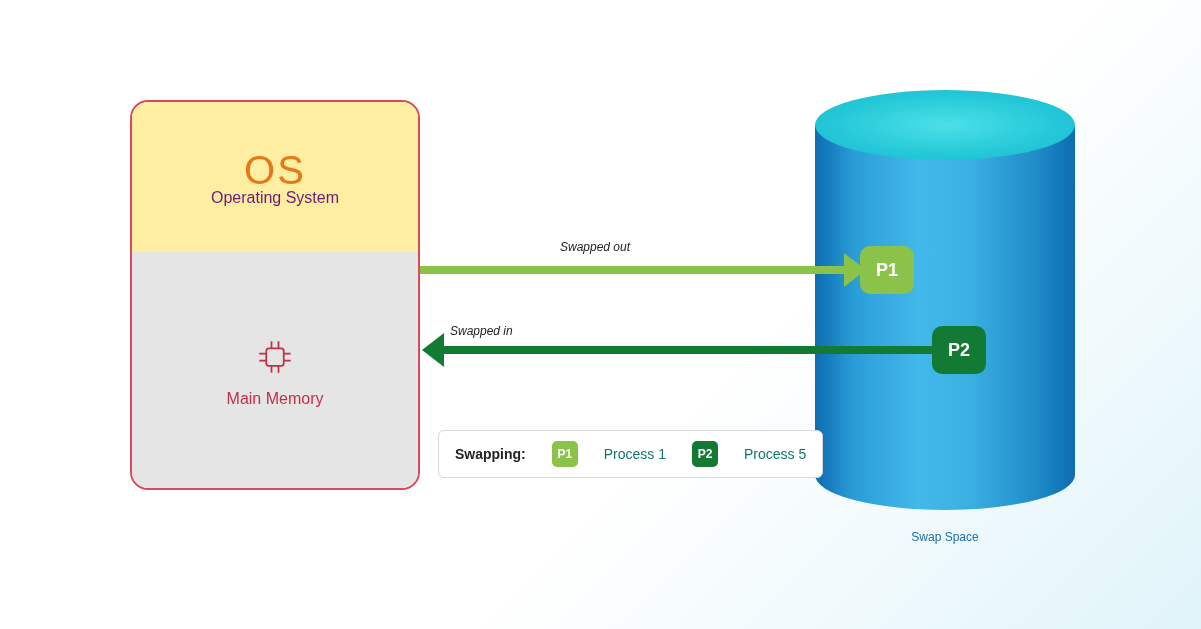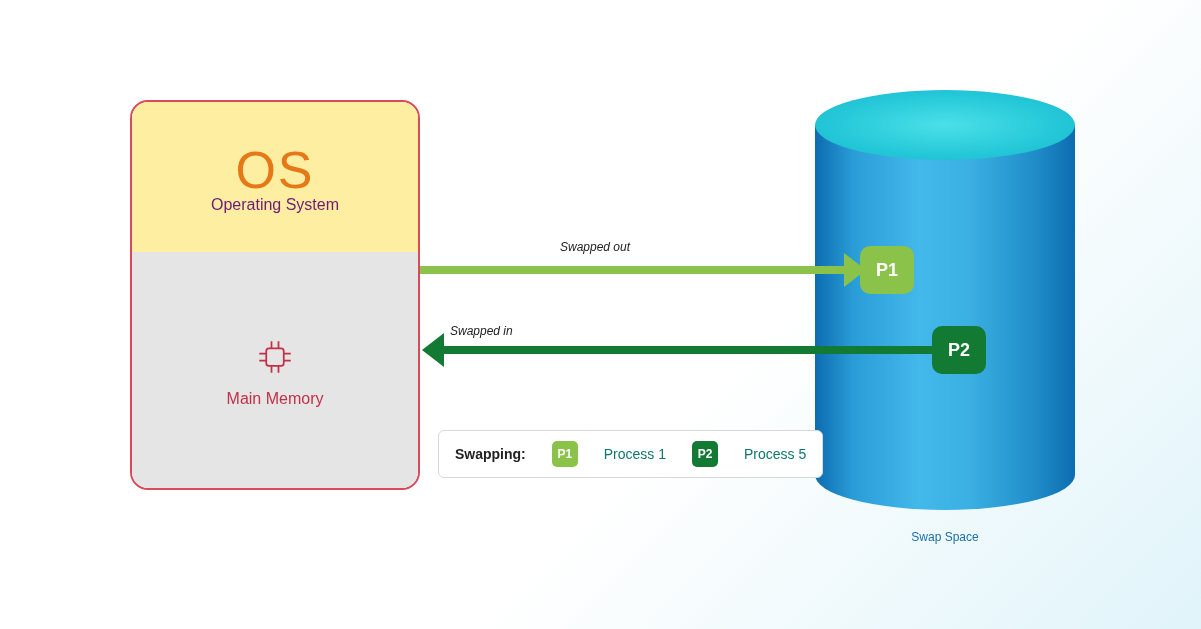--- a/index.html
+++ b/index.html
@@ -24,21 +24,21 @@
     .os-section {
       width: 100%;
       height: 150px;
       background: #fdeea1;
       display: flex;
       flex-direction: column;
       align-items: center;
       justify-content: center;
     }
     .os-title {
-      font-size: 52px;
+      font-size: 40px;
       font-weight: 400;
       color: #e67817;
       letter-spacing: 2px;
     }
     .os-subtitle {
       font-size: 16px;
       color: #701a75;
       margin-top: -4px;
     }
     .mm-section {

